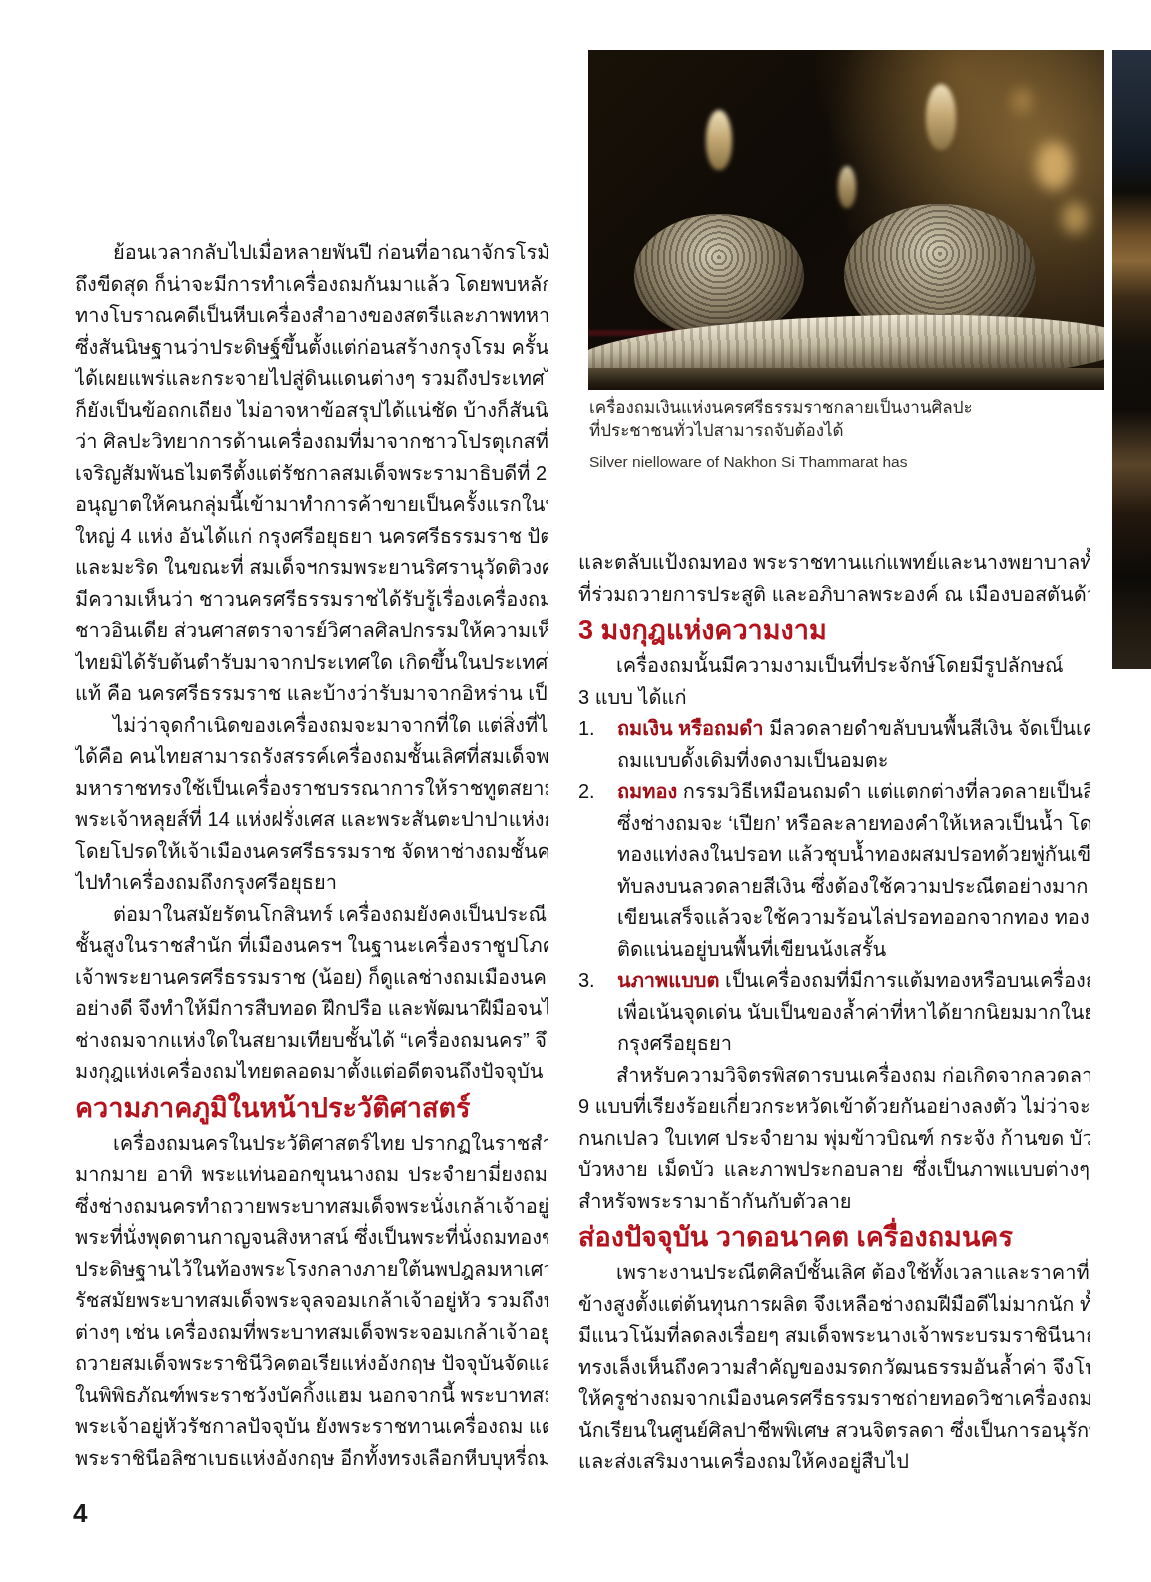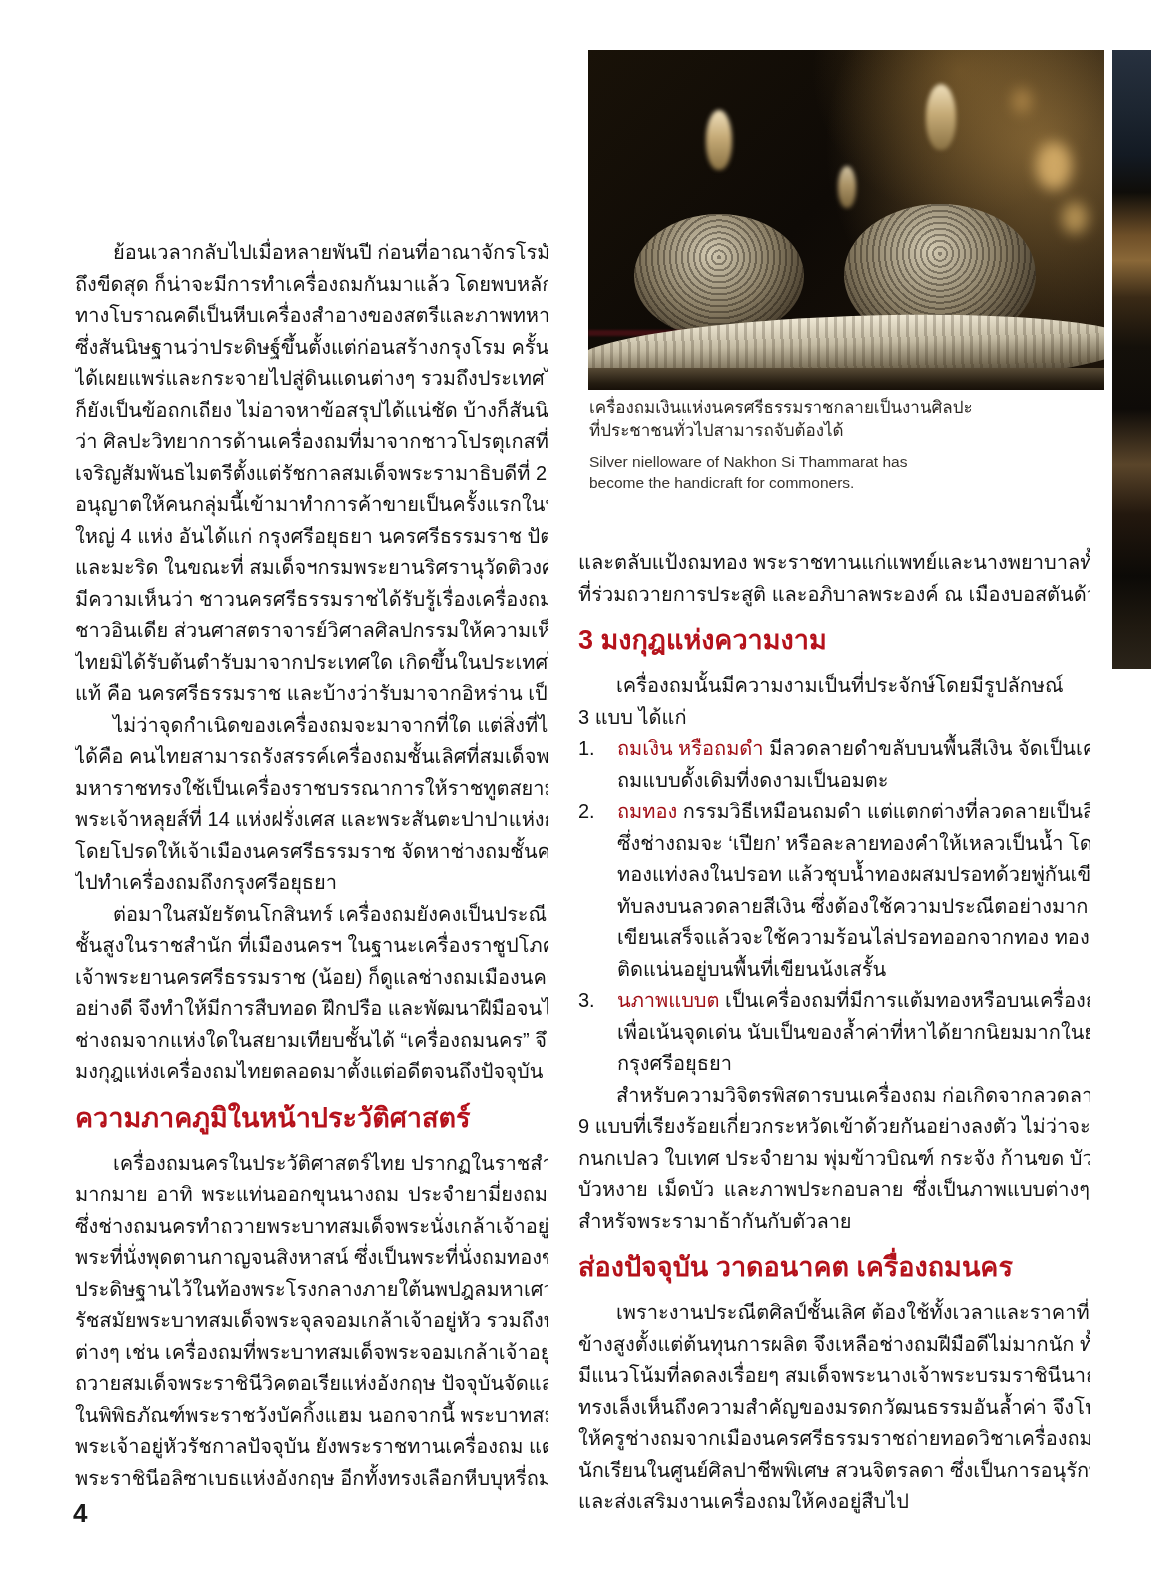--- a/index.html
+++ b/index.html
@@ -56,26 +56,26 @@
 
   
   .col{position:absolute;color:#141414;font-size:20px;}
   .col-left{left:75px;top:237px;width:473px;}
   .col-right{left:578px;top:547px;width:512px;}
   .tline{height:31.5px;line-height:31.5px;overflow:hidden;white-space:nowrap;
          text-align:justify;text-align-last:justify;}
   .para .tline:last-child{text-align-last:left;}
   .para.indent .tline:first-child{text-indent:38px;}
   .h-red{font-weight:bold;color:var(--heading_red,#b5121b);font-size:27px;line-height:40px;height:40px;
-         margin:10px 0;overflow:hidden;white-space:nowrap;}
+         margin:0 0;overflow:hidden;white-space:nowrap;}
   .li{display:flex;}
   .li-num{width:39px;flex:none;line-height:31.5px;}
   .li-body{flex:1;min-width:0;}
   .li-body .tline:last-child{text-align-last:left;}
-  .lead{color:var(--lead_red,#a10f16);font-weight:normal;}
+  .lead{color:var(--lead_red,#a10f16);font-weight:bold;}
 
   .page-num{position:absolute;left:73px;top:1498px;font-size:26px;font-weight:bold;color:#1a1a1a;}
 </style>
 </head>
 <body>
 
 <div class="page">
 
   <div class="photo">
     <div class="bokeh bk1"></div>
@@ -98,21 +98,20 @@
 
   <div class="strip"></div>
 
   <div class="caption">
     <div class="cap-th">
         <div class="tline">เครื่องถมเงินแห่งนครศรีธรรมราชกลายเป็นงานศิลปะ</div>
         <div class="tline">ที่ประชาชนทั่วไปสามารถจับต้องได้</div>
       </div>
     <div class="cap-en">
         <div class="tline">Silver nielloware of Nakhon Si Thammarat has</div>
-        <div class="tline">become the handicraft for commoners.</div>
       </div>
   </div>
 
   <div class="col col-left">
     <div class="para indent">
         <div class="tline">ย้อนเวลากลับไปเมื่อหลายพันปี ก่อนที่อาณาจักรโรมันจะรุ่งเรือง</div>
         <div class="tline">ถึงขีดสุด ก็น่าจะมีการทำเครื่องถมกันมาแล้ว โดยพบหลักฐาน</div>
         <div class="tline">ทางโบราณคดีเป็นหีบเครื่องสำอางของสตรีและภาพทหารโรมัน</div>
         <div class="tline">ซึ่งสันนิษฐานว่าประดิษฐ์ขึ้นตั้งแต่ก่อนสร้างกรุงโรม ครั้นต่อมา</div>
         <div class="tline">ได้เผยแพร่และกระจายไปสู่ดินแดนต่างๆ รวมถึงประเทศไทยซึ่ง</div>

